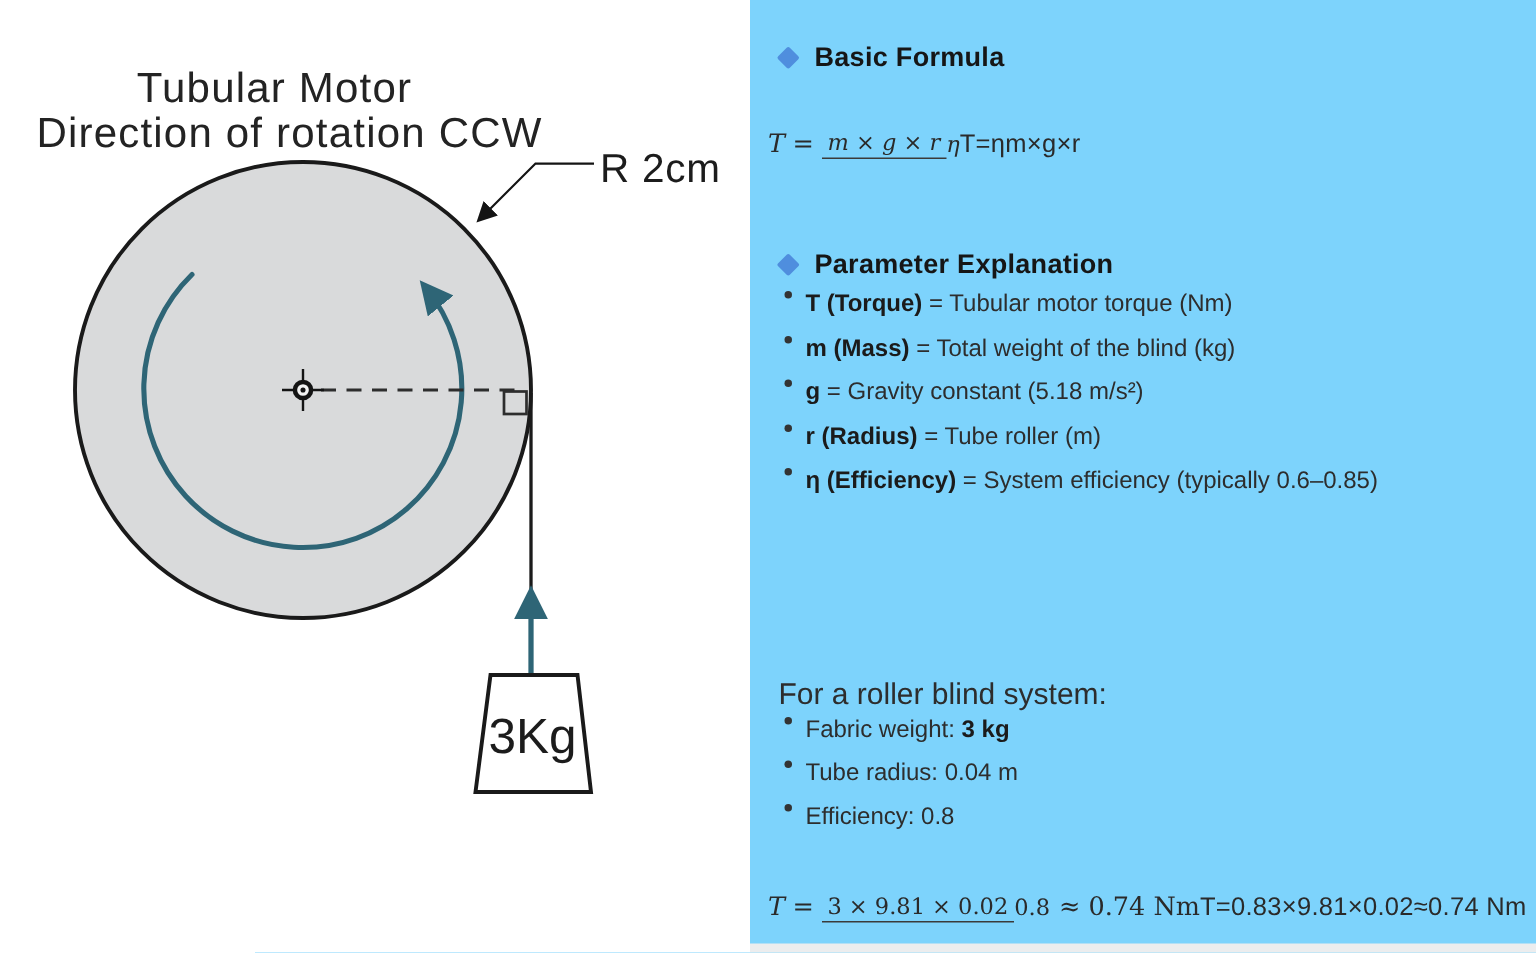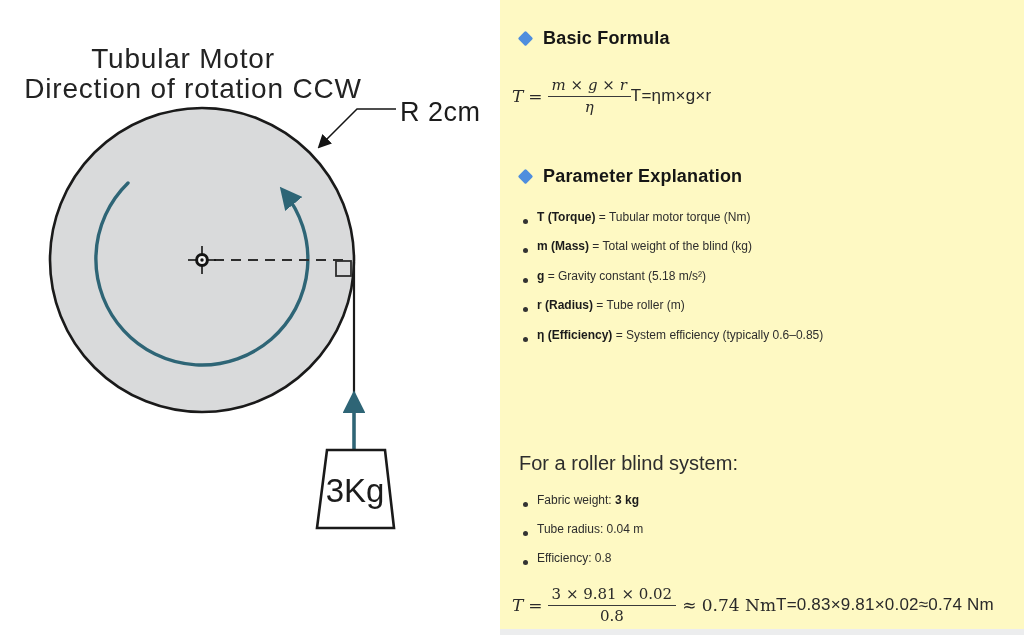--- a/index.html
+++ b/index.html
@@ -7,37 +7,37 @@
     width:1024px; height:635px; position:relative; overflow:hidden;
     background:#ffffff; color:#242424;
     font-family:"Liberation Sans", sans-serif;
   }
   
   .diagram-svg { position:absolute; left:0; top:0; }
   .dg-title { font-family:"Liberation Sans", sans-serif; font-size:28px; fill:#232323; letter-spacing:0.8px; }
   .dg-label { font-family:"Liberation Sans", sans-serif; font-size:27px; fill:#1c1c1c; letter-spacing:0.5px; }
   .dg-weight { font-family:"Liberation Sans", sans-serif; font-size:33px; fill:#1c1c1c; }
   
-  .panel { position:absolute; left:500px; top:0; width:524px; height:635px; background:#fef9c3; }
+  .panel { position:absolute; left:500px; top:0; width:524px; height:635px; background:#7dd3fc; }
   .sec-head { position:absolute; left:20px; display:flex; align-items:center; gap:12px;
               font-size:18px; font-weight:700; color:#161616; letter-spacing:0.2px; }
   .diamond { width:11px; height:11px; background:#4f8ede; transform:rotate(45deg); border-radius:1.5px; flex:0 0 auto; }
   .mathrow { position:absolute; display:flex; align-items:center; font-family:"DejaVu Serif", serif;
              font-size:17px; color:#2a2a2a; }
   .mvar { font-style:italic; }
   .meq  { margin:0 5px; }
-  .frac { display:inline-flex; flex-direction:column; align-items:center; font-size:15px; line-height:1.25; }
+  .frac { display:inline-flex; flex-direction:row; align-items:center; font-size:15px; line-height:1.25; }
   .frac .num { padding:0 4px 1px; border-bottom:1.4px solid #3a3a3a; }
   .frac .den { padding-top:1px; }
   .frac.it .num, .frac.it .den { font-style:italic; }
   .mres { margin-left:6px; }
   .plainmath { font-family:"Liberation Sans", sans-serif; font-style:normal; font-size:17px;
                letter-spacing:0.2px; color:#2a2a2a; }
   .blist { position:absolute; left:23px; right:8px; margin:0; padding:0; list-style:none; }
-  .blist li { display:flex; align-items:flex-end; font-size:12px; color:#2d2d2d; }
+  .blist li { display:flex; align-items:flex-start; font-size:16px; color:#2d2d2d; }
   .bdot { width:5px; height:5px; border-radius:50%; background:#333; margin-right:9px; flex:0 0 auto; }
   .term { font-weight:700; color:#1b1b1b; white-space:pre; }
   .desc { white-space:pre; }
   .lead { white-space:pre; }
   .bold { font-weight:700; color:#1b1b1b; white-space:pre; }
   .intro { position:absolute; left:19px; font-size:20px; color:#2d2d2d; }
   .param-list li { height:29.6px; }
   .ex-list li { height:29px; }
   .bottom-strip { position:absolute; left:500px; top:629px; width:524px; height:6px; background:#ecedee; }
 </style>

